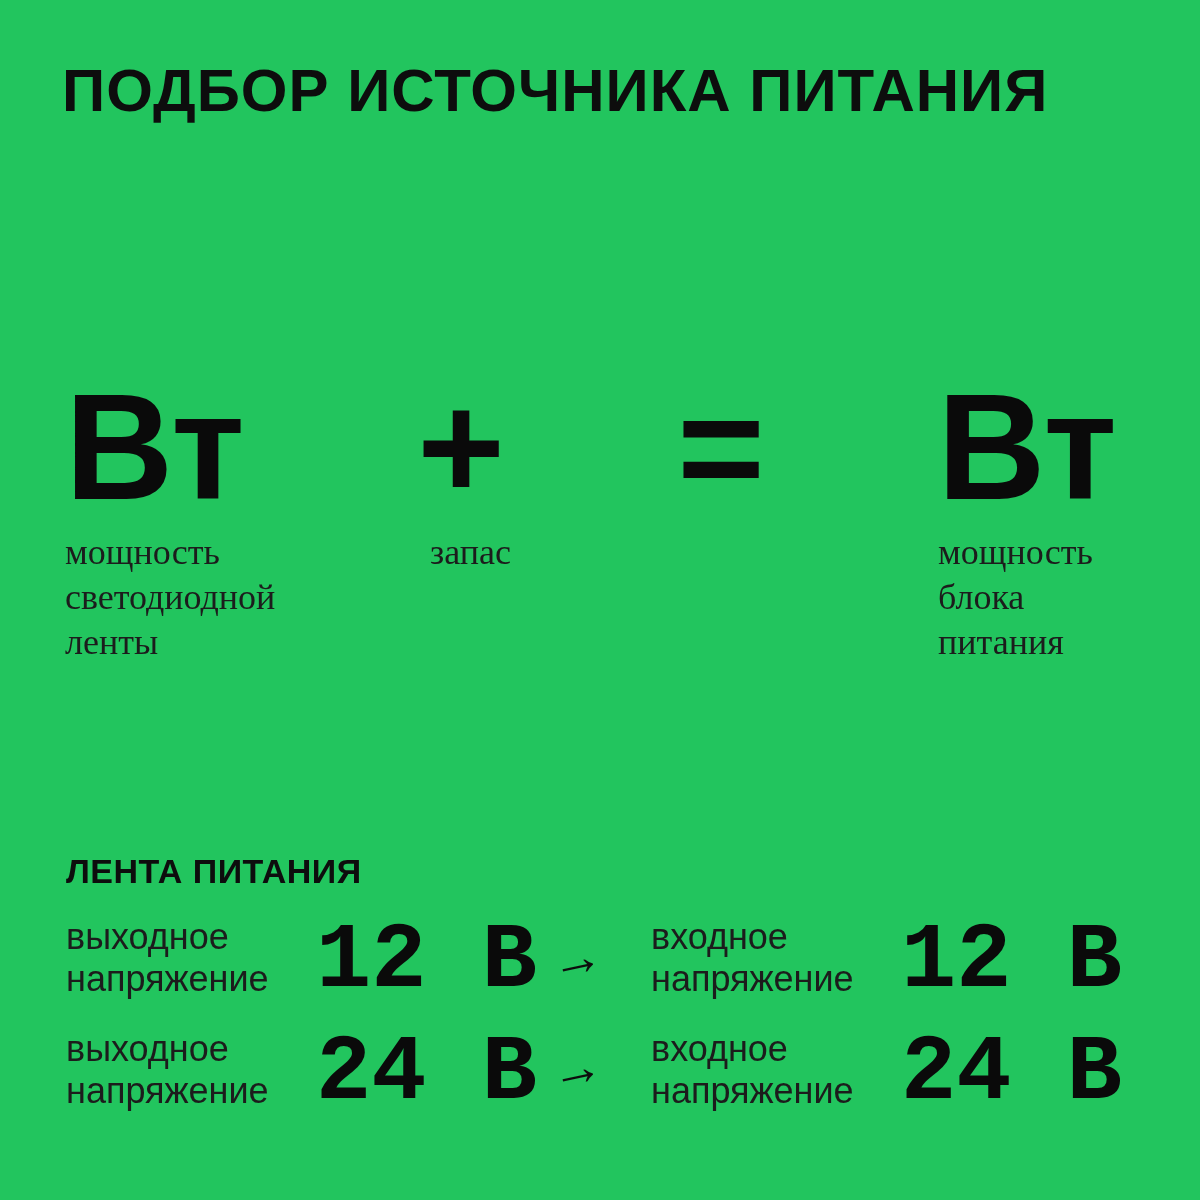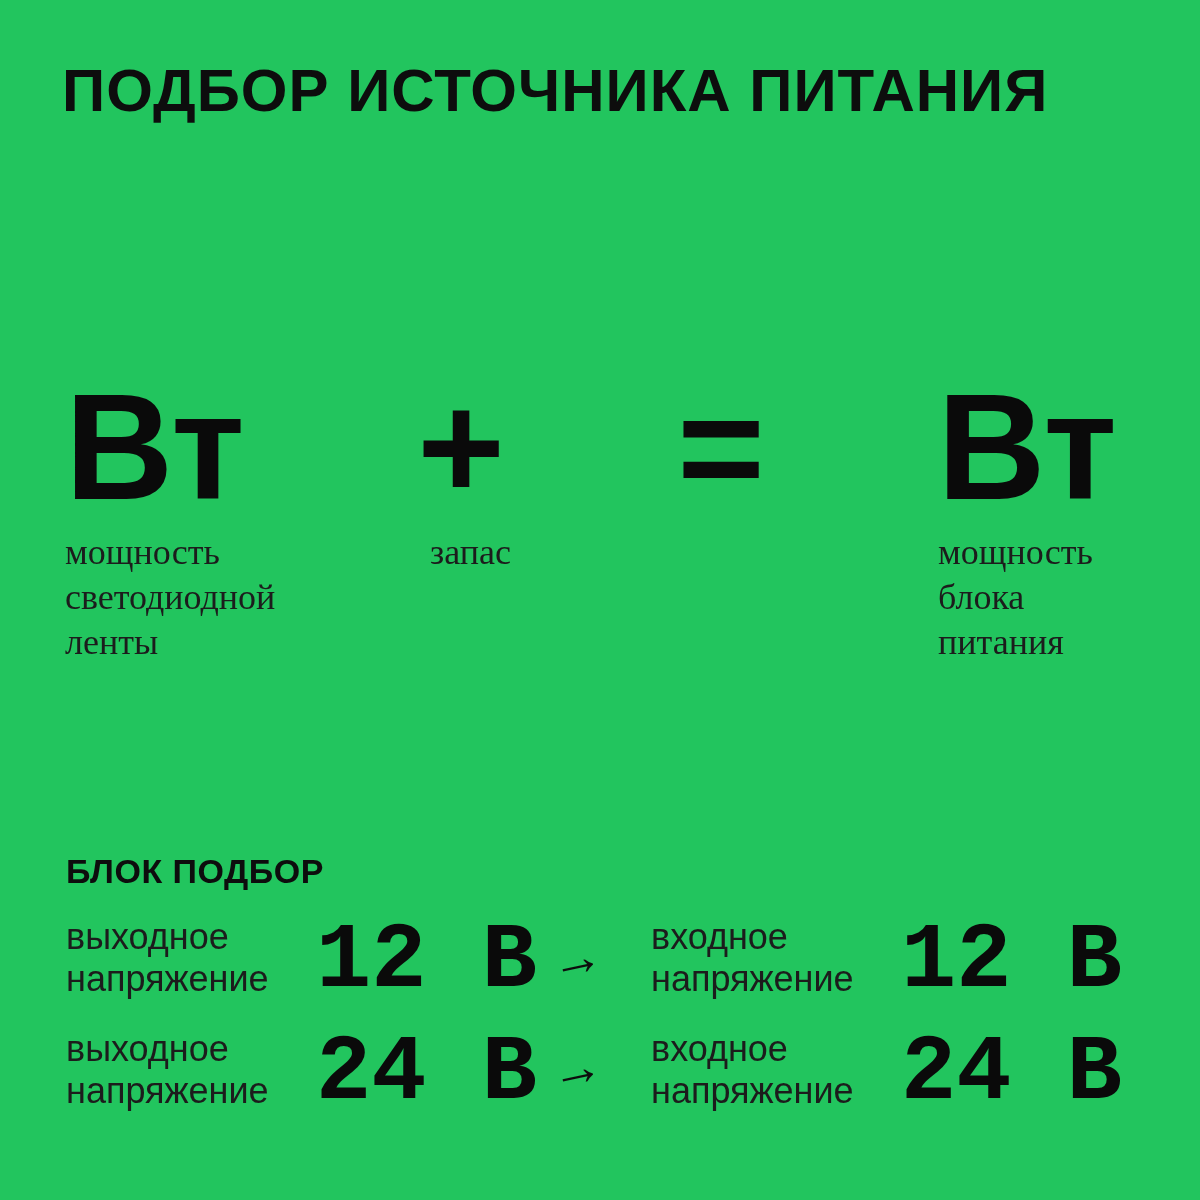--- a/index.html
+++ b/index.html
@@ -113,21 +113,21 @@
   </div>
 
   <div class="formula-label flabel-left">мощность
 светодиодной
 ленты</div>
   <div class="formula-label flabel-middle">запас</div>
   <div class="formula-label flabel-right">мощность
 блока
 питания</div>
 
-  <div class="section-header header-left">БЛОК ПОДБОР</div>
+  <div class="section-header header-left">ЛЕНТА ПИТАНИЯ</div>
 
   <div class="volt-row row-l1">
     <div class="volt-label">выходное
 напряжение</div>
     <div class="volt-value">12 В</div>
   </div>
   <div class="volt-row row-l2">
     <div class="volt-label">выходное
 напряжение</div>
     <div class="volt-value">24 В</div>

